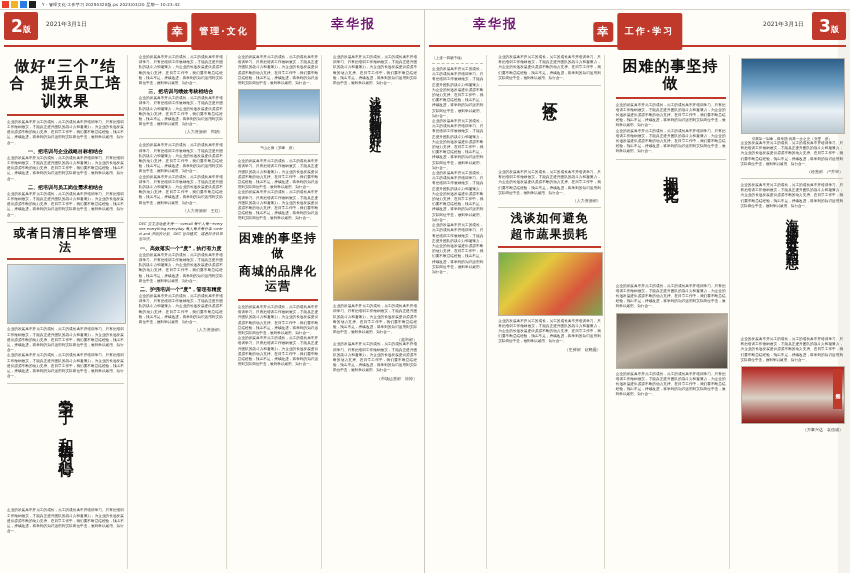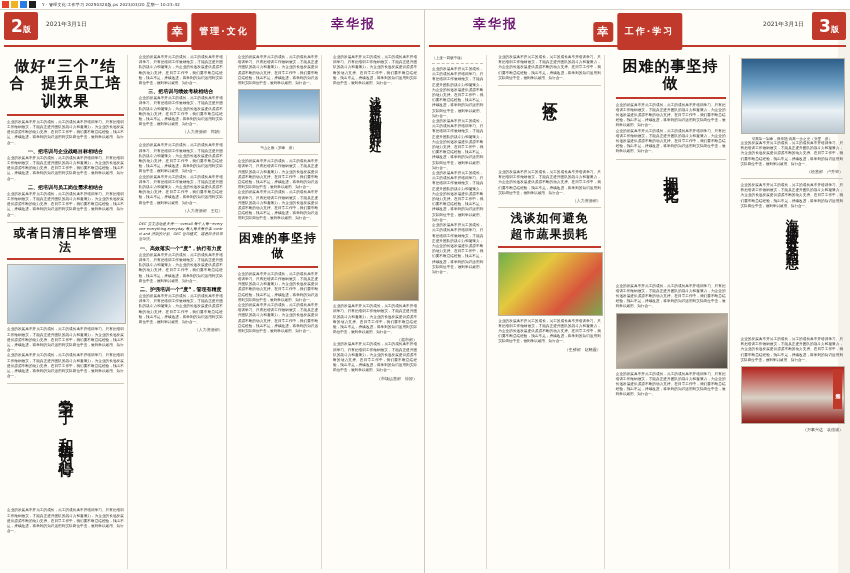--- a/index.html
+++ b/index.html
@@ -124,20 +124,21 @@
 
       <div class="col" style="width:22%">
         <div class="body-text">企业的发展离不开员工的成长，员工的成长离不开培训学习。只有把培训工作做细做实，才能真正提升团队的战斗力和凝聚力，为企业的长远发展提供源源不断的动力支持。在日常工作中，我们要不断总结经验，找出不足，持续改进，将学到的知识运用到实际岗位中去，做到学以致用、知行合一。</div>
         <div class="photo ph-mountain" style="height:52px"></div>
         <div class="cap">雪山之巅（罗峰　摄）</div>
         <div class="rule"></div>
         <div class="body-text">企业的发展离不开员工的成长，员工的成长离不开培训学习。只有把培训工作做细做实，才能真正提升团队的战斗力和凝聚力，为企业的长远发展提供源源不断的动力支持。在日常工作中，我们要不断总结经验，找出不足，持续改进，将学到的知识运用到实际岗位中去，做到学以致用、知行合一。</div>
         <div class="body-text">企业的发展离不开员工的成长，员工的成长离不开培训学习。只有把培训工作做细做实，才能真正提升团队的战斗力和凝聚力，为企业的长远发展提供源源不断的动力支持。在日常工作中，我们要不断总结经验，找出不足，持续改进，将学到的知识运用到实际岗位中去，做到学以致用、知行合一。</div>
         <div class="rule"></div>
         <div class="headline h-mid" style="line-height:1.3">困难的事坚持做</div>
+        <div class="headline h-mid" style="line-height:1.3;margin-top:-2px">商城的品牌化运营</div>
         <div class="thickrule"></div>
         <div class="body-text">企业的发展离不开员工的成长，员工的成长离不开培训学习。只有把培训工作做细做实，才能真正提升团队的战斗力和凝聚力，为企业的长远发展提供源源不断的动力支持。在日常工作中，我们要不断总结经验，找出不足，持续改进，将学到的知识运用到实际岗位中去，做到学以致用、知行合一。</div>
         <div class="body-text">企业的发展离不开员工的成长，员工的成长离不开培训学习。只有把培训工作做细做实，才能真正提升团队的战斗力和凝聚力，为企业的长远发展提供源源不断的动力支持。在日常工作中，我们要不断总结经验，找出不足，持续改进，将学到的知识运用到实际岗位中去，做到学以致用、知行合一。</div>
       </div>
 
       <div class="col" style="width:23%">
         <div class="body-text">企业的发展离不开员工的成长，员工的成长离不开培训学习。只有把培训工作做细做实，才能真正提升团队的战斗力和凝聚力，为企业的长远发展提供源源不断的动力支持。在日常工作中，我们要不断总结经验，找出不足，持续改进，将学到的知识运用到实际岗位中去，做到学以致用、知行合一。</div>
         <div style="height:150px;display:flex;justify-content:center">
           <div class="vhead" style="font-size:12px">浅谈超市机制营销箱的好处</div>
         </div>

